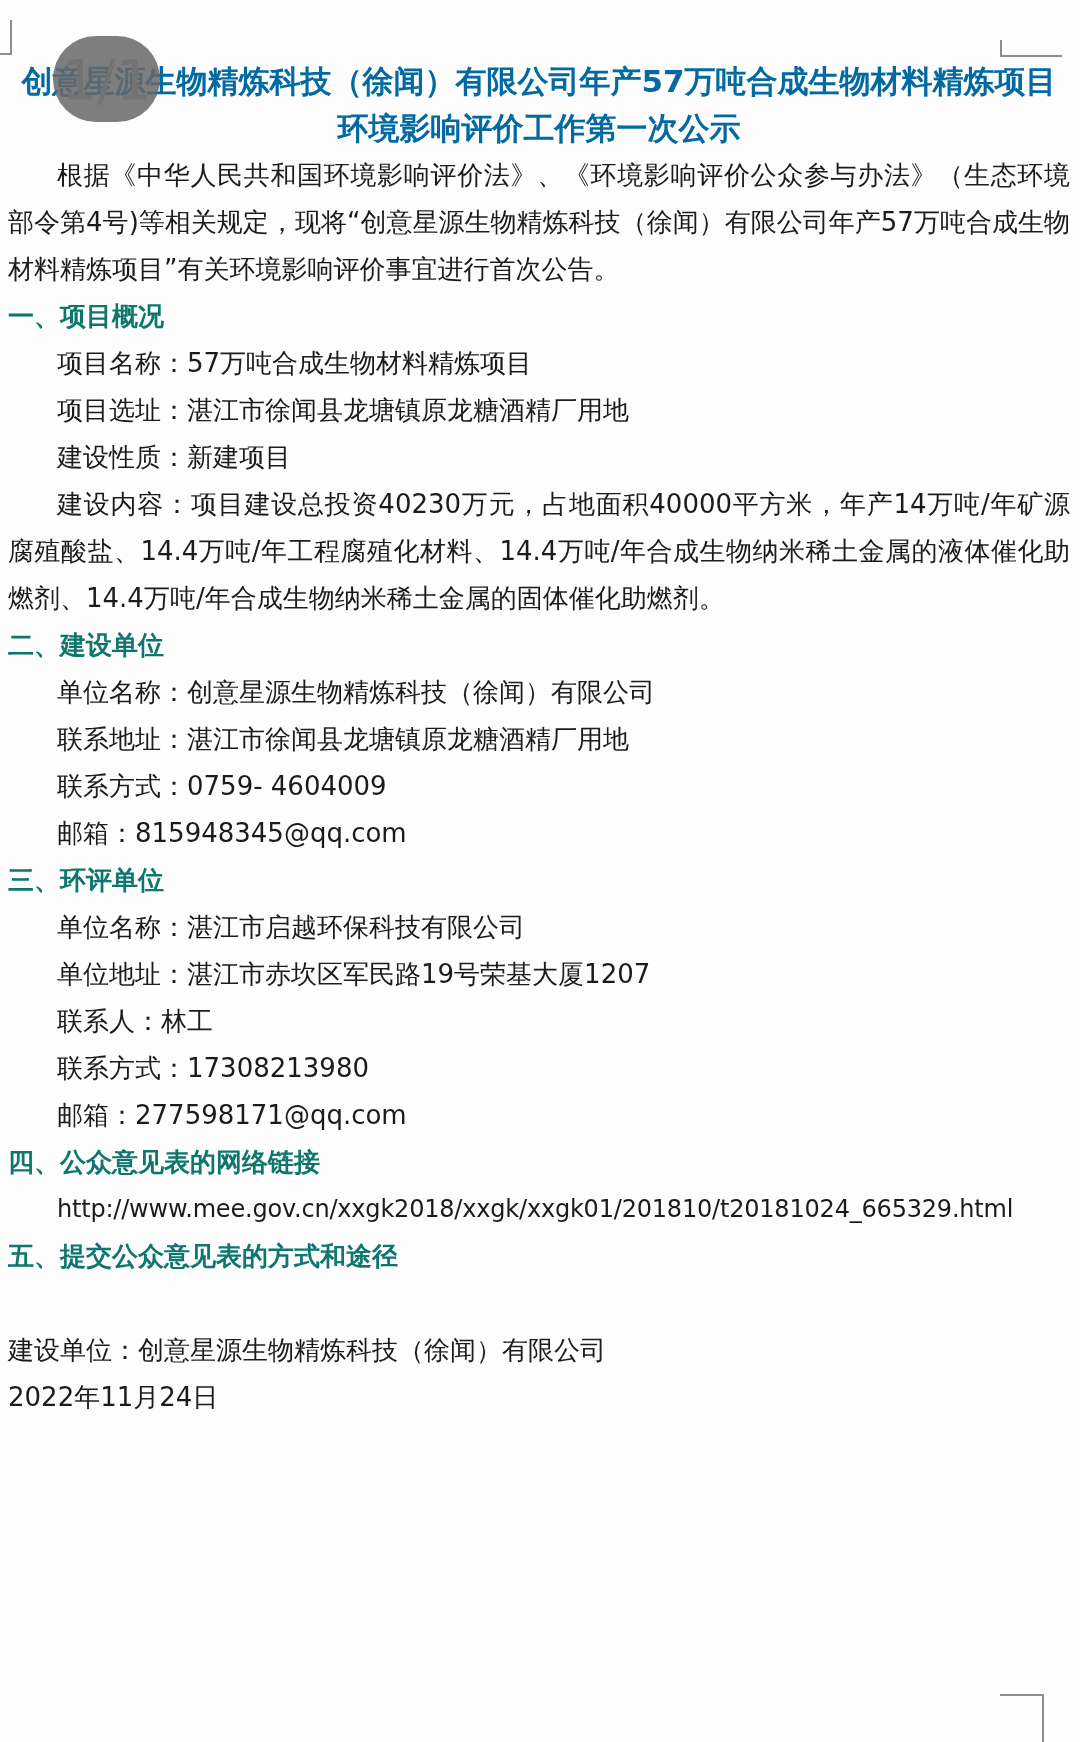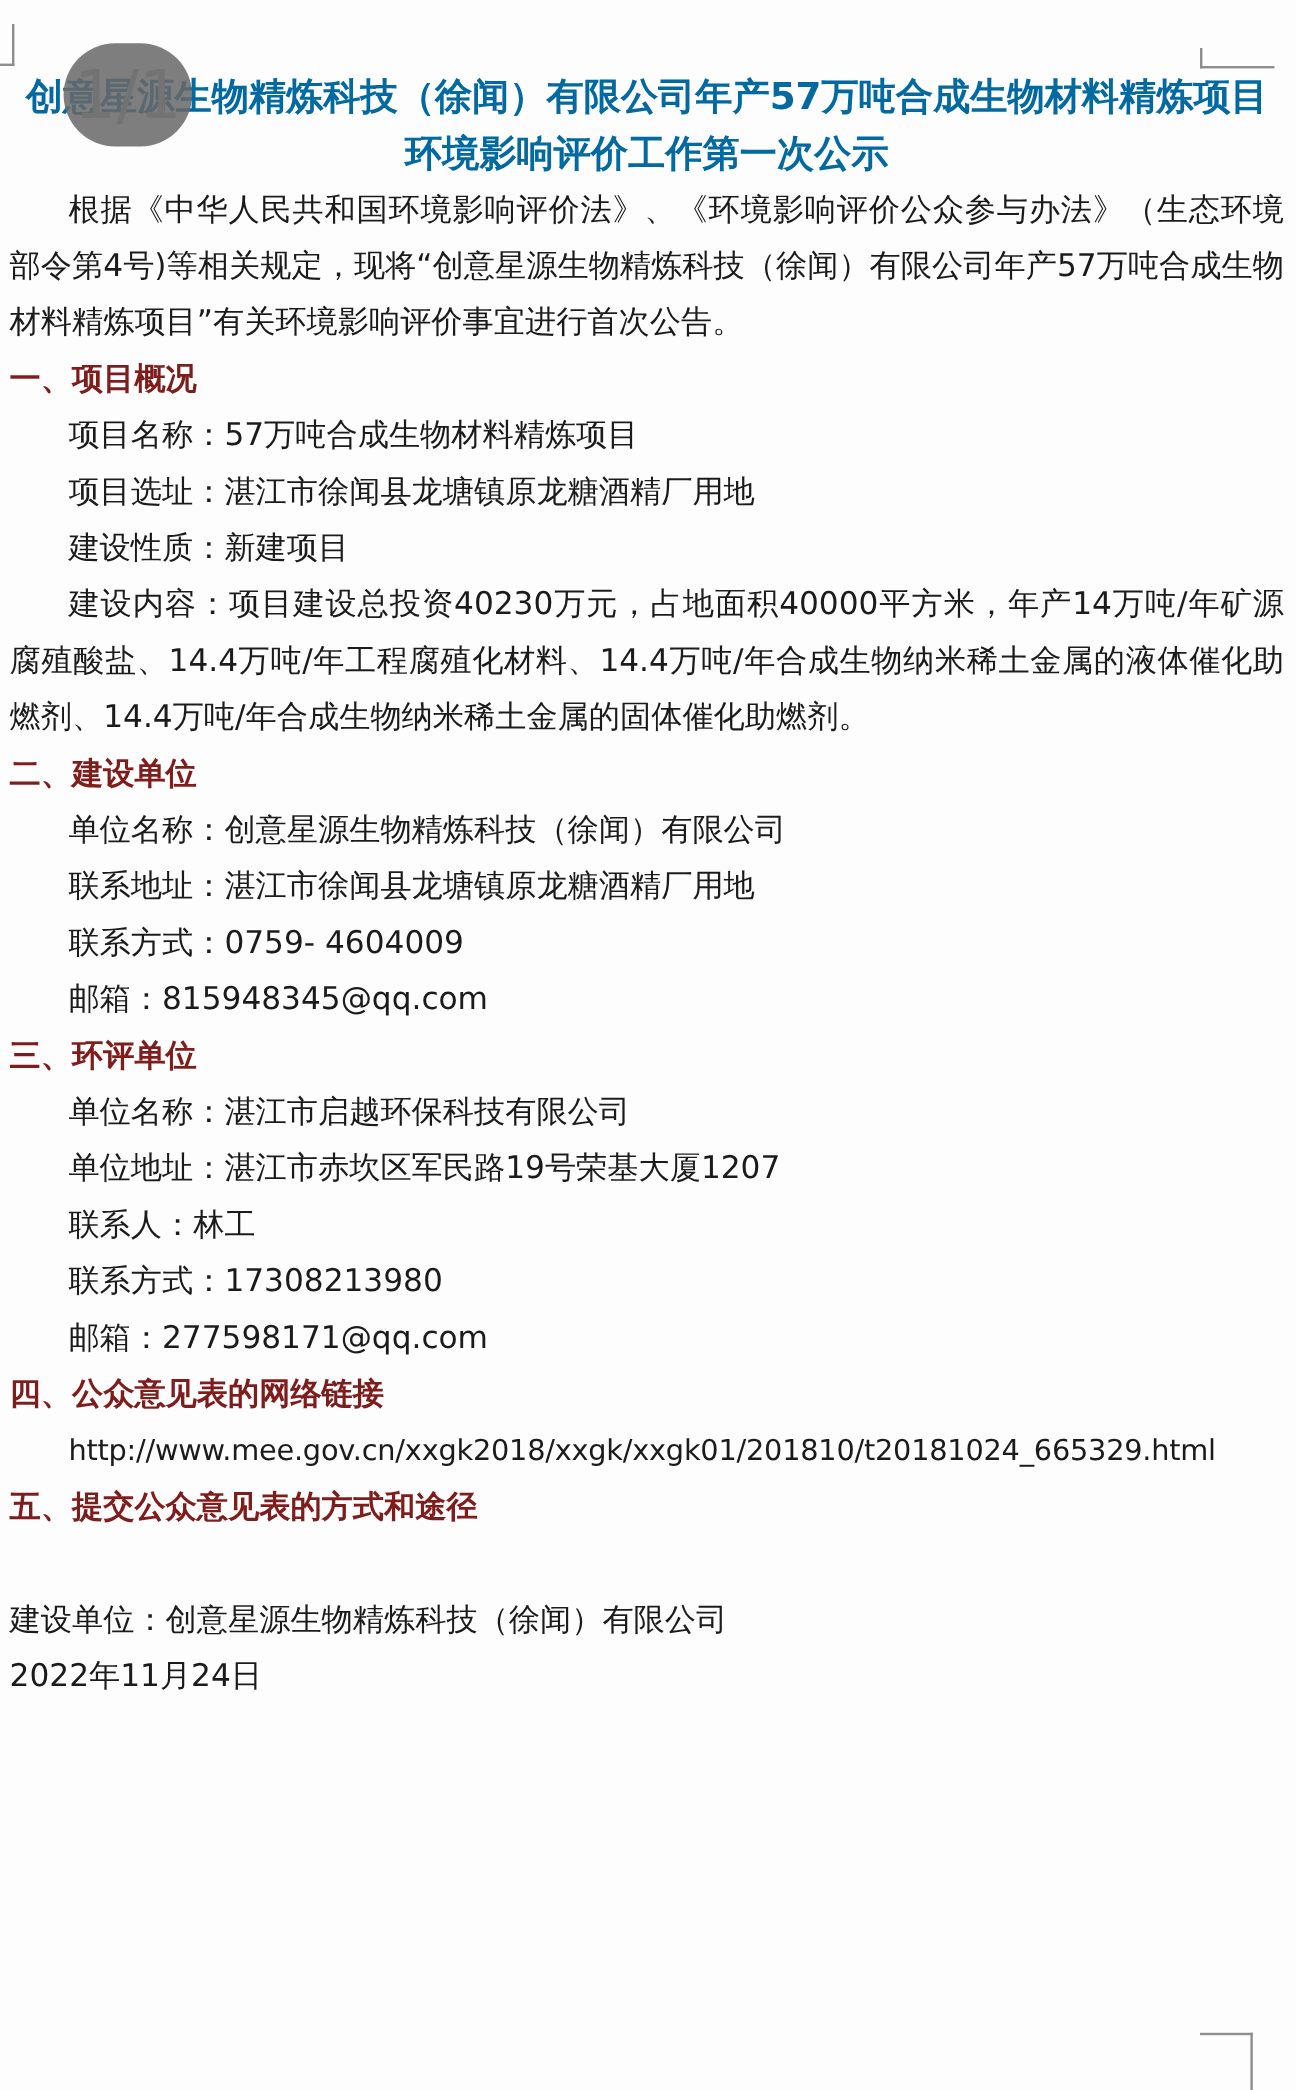--- a/index.html
+++ b/index.html
@@ -29,21 +29,21 @@
     color: #0369a1;
   }
   .para {
     margin: 0;
     text-indent: 49px;
     text-align: justify;
     text-justify: inter-character;
   }
   .heading {
     font-weight: bold;
-    color: #7f1d1d;
+    color: #0f766e;
   }
   .item {
     padding-left: 49px;
   }
   .url-line {
     padding-left: 49px;
     font-size: 24px;
     letter-spacing: -0.2px;
     white-space: nowrap;
   }

